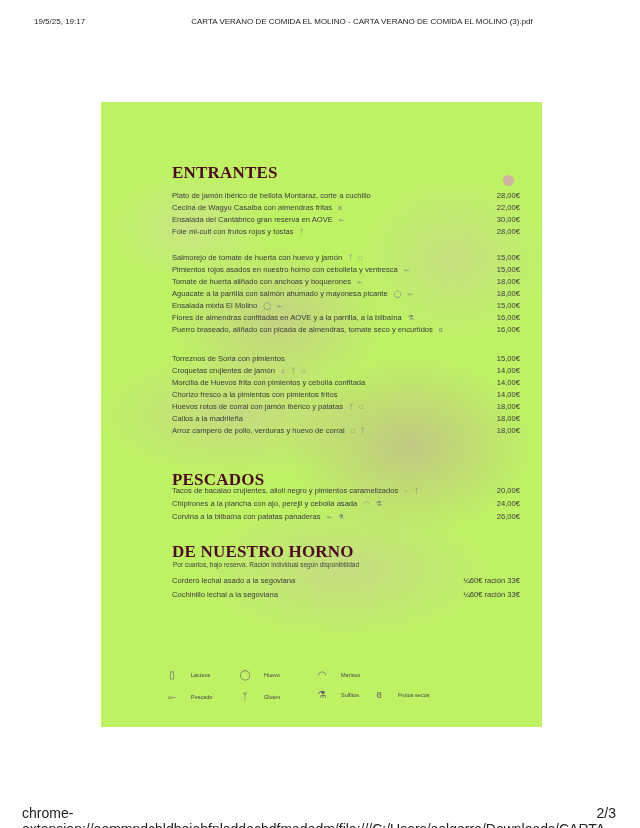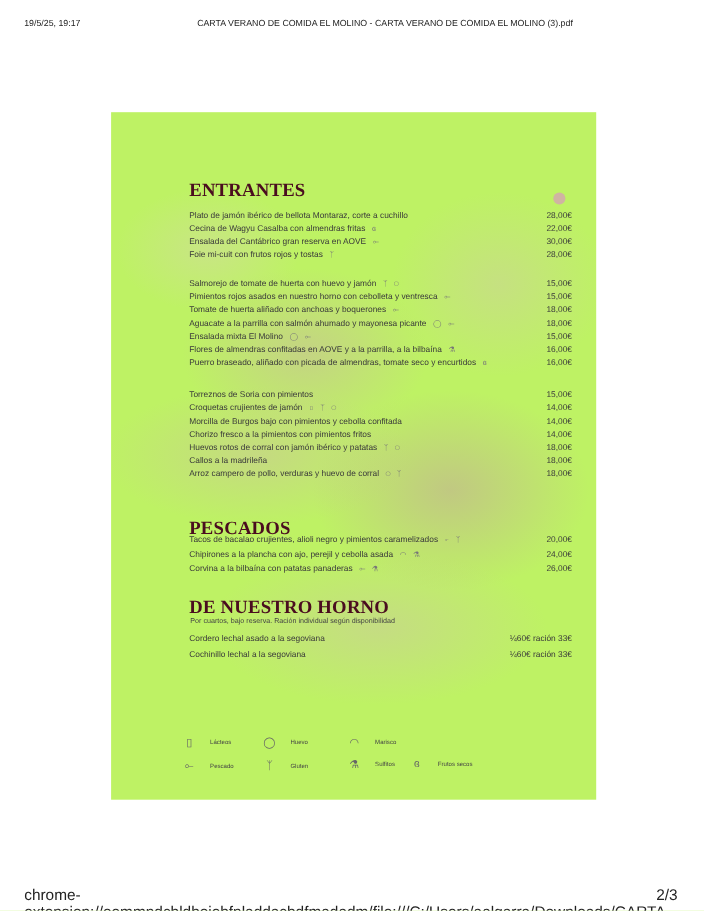--- a/index.html
+++ b/index.html
@@ -3,21 +3,21 @@
 <meta charset="utf-8">
 <style>
   html, body { margin:0; padding:0; }
   body {
     width:640px; height:828px; position:relative; overflow:hidden;
     background:#ffffff;
     font-family:"Liberation Sans", sans-serif;
     color:#333;
   }
   .print-header {
-    position:absolute; top:0; left:0; width:560px; height:30px;
+    position:absolute; top:0; left:12px; width:560px; height:30px;
     font-size:8px; color:#222;
   }
   .print-header .date { position:absolute; left:22px; top:17px; }
   .print-header .title { position:absolute; left:0; width:640px; top:17px; text-align:center; padding-left:60px; box-sizing:border-box; }
   .print-footer {
     position:absolute; bottom:0; left:0; width:640px; height:30px;
     font-size:14px; color:#222;
   }
   .print-footer .url { position:absolute; left:22px; top:7px; }
   .print-footer .pg { position:absolute; right:24px; top:7px; }
@@ -123,21 +123,21 @@
 
     <div class="item" style="top:251px;">
         <span class="name"><span>Torreznos de Soria con pimientos</span><span class="icons"></span></span>
         <span class="price">15,00€</span>
       </div>
     <div class="item" style="top:263px;">
         <span class="name"><span>Croquetas crujientes de jamón</span><span class="icons">▯ ᛉ ◯</span></span>
         <span class="price">14,00€</span>
       </div>
     <div class="item" style="top:275px;">
-        <span class="name"><span>Morcilla de Burgos bajo con pimientos y cebolla confitada</span><span class="icons"></span></span>
+        <span class="name"><span>Morcilla de Huevos frita con pimientos y cebolla confitada</span><span class="icons"></span></span>
         <span class="price">14,00€</span>
       </div>
     <div class="item" style="top:287px;">
         <span class="name"><span>Chorizo fresco a la pimientos con pimientos fritos</span><span class="icons"></span></span>
         <span class="price">14,00€</span>
       </div>
     <div class="item" style="top:299px;">
         <span class="name"><span>Huevos rotos de corral con jamón ibérico y patatas</span><span class="icons">ᛉ ◯</span></span>
         <span class="price">18,00€</span>
       </div>

